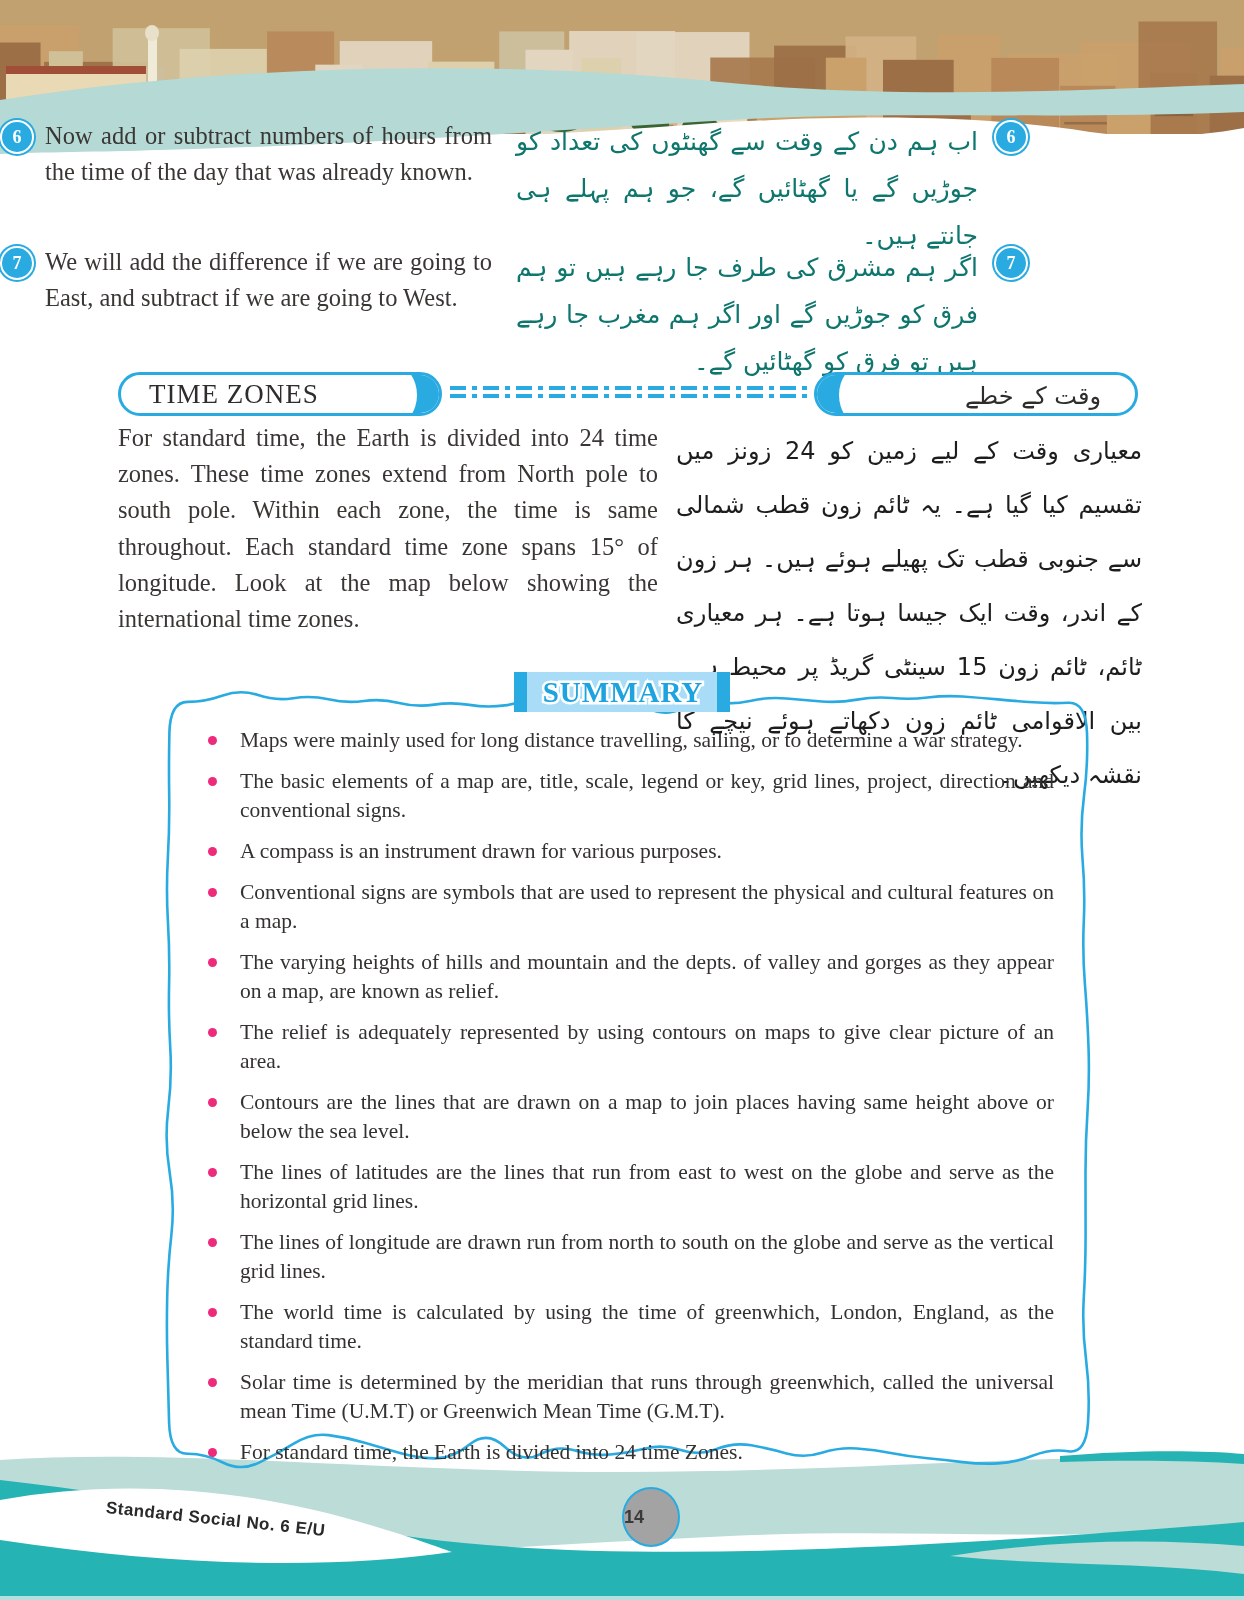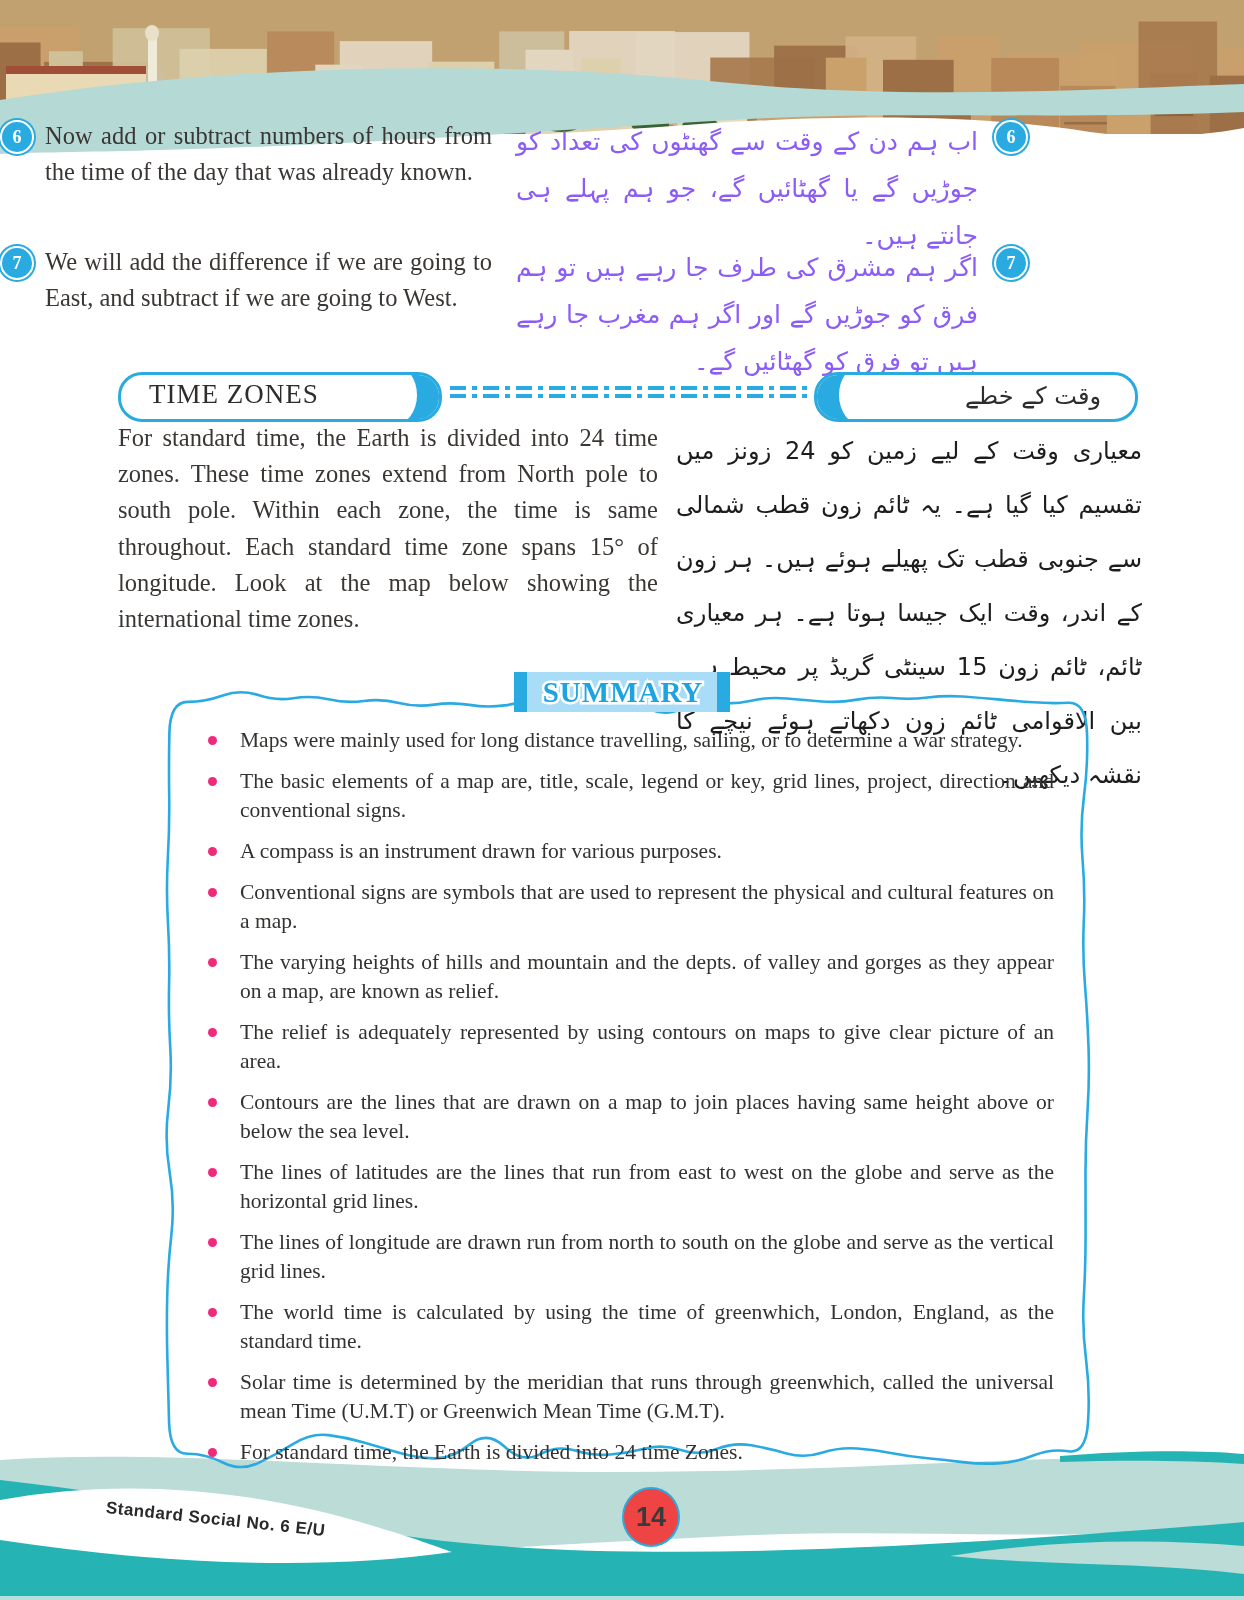--- a/index.html
+++ b/index.html
@@ -19,27 +19,27 @@
   .step-ur{left:634px;width:512px;}
   .num-badge{
     position:absolute;top:2px;width:30px;height:30px;border-radius:50%;
     background:#29abe2;color:#fff;display:flex;align-items:center;justify-content:center;
     font:bold 18px "Liberation Serif","DejaVu Serif",serif;
     border:2px solid #fff;box-shadow:0 0 0 2px #29abe2;
   }
   .step-en .num-badge{left:0;}
   .step-ur .num-badge{right:0;}
   .step-en .step-text{margin-left:45px;font-size:24.5px;line-height:36px;color:#3a3634;text-align:justify;}
-  .step-ur .step-text{margin-right:50px;direction:rtl;font-size:25px;line-height:47px;color:#8b5cf6;text-align:justify;
+  .step-ur .step-text{margin-right:50px;direction:rtl;font-size:25px;line-height:47px;color:#0f766e;text-align:justify;
     font-family:"DejaVu Sans","Liberation Sans",sans-serif;}
   #step-6{top:118px;}
   #step-7{top:244px;}
 
   
-  .pill{position:absolute;top:372px;height:50px;background:#fff;border:3px solid #29abe2;
+  .pill{position:absolute;top:372px;height:44px;background:#fff;border:3px solid #29abe2;
         border-radius:24px;box-sizing:border-box;overflow:hidden;}
   .pill-en{left:118px;width:324px;}
   .pill-ur{left:814px;width:324px;}
   .pill-label{display:block;line-height:39px;font-size:27px;color:#2f2d2b;}
   .pill-en .pill-label{padding-left:28px;letter-spacing:1px;}
   .pill-ur .pill-label{padding-right:34px;text-align:right;direction:rtl;
     font-family:"DejaVu Sans","Liberation Sans",sans-serif;font-size:24px;line-height:42px;}
   .pill-cap{position:absolute;top:-4px;bottom:-4px;width:42px;background:#29abe2;}
   .pill-en .pill-cap{right:-4px;border-radius:0 24px 24px 0;}
   .pill-en .pill-cap::before{content:'';position:absolute;left:-30px;top:-6px;width:46px;height:60px;
@@ -67,22 +67,22 @@
   .summary-list li{position:relative;margin:12px;padding:0;font-size:21.5px;line-height:29px;
     color:#343230;text-align:justify;}
   .summary-list .dot{position:absolute;left:-32px;top:10px;width:9px;height:9px;border-radius:50%;background:#ee2a7b;}
 
   
   .footer-art{position:absolute;left:0;top:1450px;width:1244px;height:150px;display:block;}
   .book-label{position:absolute;left:106px;top:1498px;transform:rotate(6deg);transform-origin:left center;
     font-family:"Liberation Sans","DejaVu Sans",sans-serif;font-weight:bold;font-size:17px;color:#2a2a2a;
     letter-spacing:.5px;z-index:5;white-space:nowrap;}
   .page-badge{position:absolute;left:622px;top:1487px;width:54px;height:56px;border-radius:50%;
-    background:#ef4444;border:2px solid #29abe2;z-index:5;display:flex;align-items:center;justify-content:center;
-    font-family:"Liberation Sans","DejaVu Sans",sans-serif;font-weight:bold;font-size:27px;color:#3a3a3a;}
+    background:#a3a3a3;border:2px solid #29abe2;z-index:5;display:flex;align-items:center;justify-content:flex-start;
+    font-family:"Liberation Sans","DejaVu Sans",sans-serif;font-weight:bold;font-size:18px;color:#3a3a3a;}
 </style>
 </head>
 <body>
 
 <div class="page">
 
   <svg class="header-art" id="city-svg" viewBox="0 0 1244 170">
     <g id="city-buildings">
       <rect width="1244" height="134" fill="#c2a171"></rect>
     <rect x="-20" y="24.969735939643357" width="98.99382716049382" height="109.03026406035664" fill="#caa06b" opacity="0.92"></rect>

